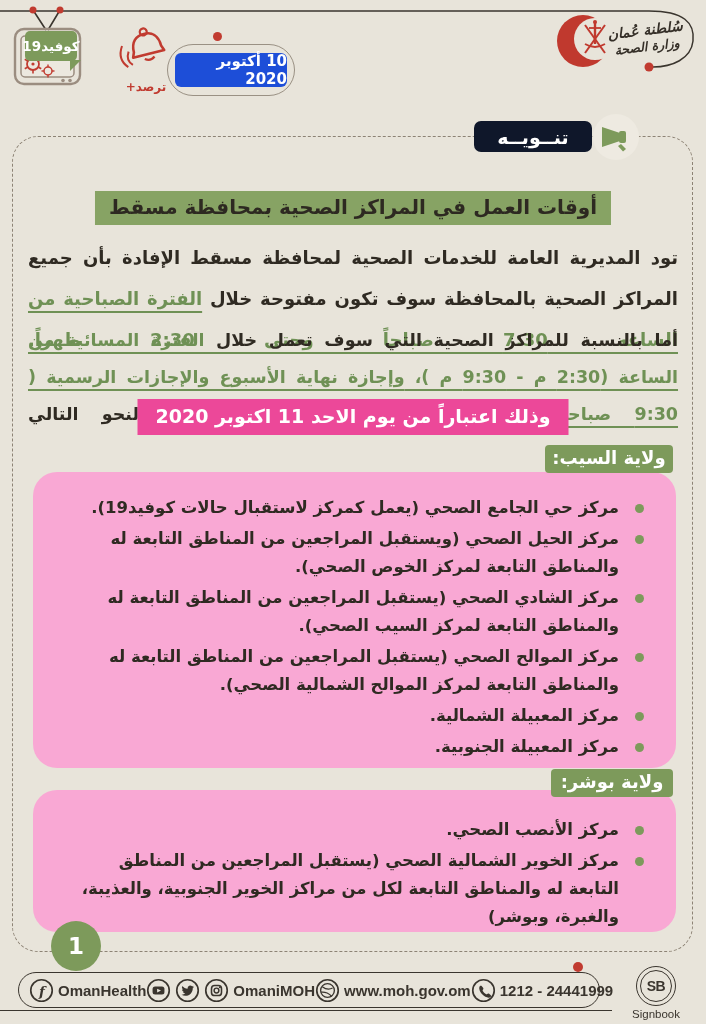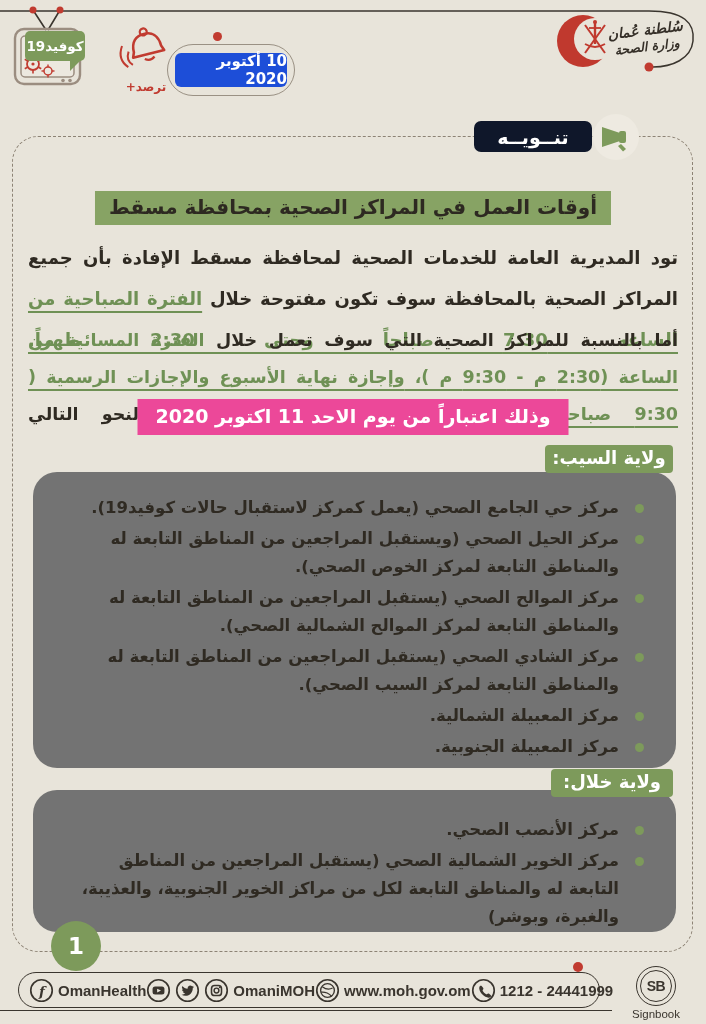--- a/index.html
+++ b/index.html
@@ -2,21 +2,21 @@
 <html><head>
 <meta charset="utf-8">
 <style>
   *{margin:0;padding:0;box-sizing:border-box}
   html,body{background:#cfcabf}
   .page{position:relative;width:706px;height:1024px;background:#e8e4da;font-family:"DejaVu Sans",sans-serif;overflow:hidden;margin:0 auto}
   svg{display:block}
 
   
   .hdr-svg{position:absolute;top:0;left:0}
-  .covid-bubble{position:absolute;left:25px;top:31px;width:60px;height:30px;background:#7d9a5b;border-radius:5px;color:#fff;font-size:13.5px;font-weight:bold;display:flex;align-items:center;justify-content:center;direction:rtl}
+  .covid-bubble{position:absolute;left:25px;top:31px;width:52px;height:30px;background:#7d9a5b;border-radius:5px;color:#fff;font-size:13.5px;font-weight:bold;display:flex;align-items:center;justify-content:center;direction:rtl}
   .bubble-tail{position:absolute;left:70px;top:60px;width:0;height:0;border-left:11px solid #7d9a5b;border-bottom:11px solid transparent}
   .tarassud{position:absolute;left:120px;top:80px;width:52px;text-align:center;color:#c13b30;font-weight:bold;font-size:12px;direction:rtl}
   .date-pill{position:absolute;left:167px;top:44px;width:128px;height:52px;border:1.8px solid #9a9184;border-radius:26px}
   .date-badge{position:absolute;left:175px;top:53px;width:112px;height:34px;background:#1d4ed8;border-radius:6px;color:#fff;font-weight:bold;font-size:15px;display:flex;align-items:center;justify-content:center;direction:rtl}
   .red-dot{position:absolute;background:#c13b30;border-radius:50%}
   .moh-text{position:absolute;left:600px;top:21px;width:92px;color:#352f28;font-weight:bold;font-style:italic;text-align:center;direction:rtl;transform:rotate(-7deg)}
   .moh-text .l1{font-size:14px;line-height:18px}
   .moh-text .l2{font-size:12.5px;line-height:16px}
 
   
@@ -31,21 +31,21 @@
   .p1{top:237px;font-size:18px;line-height:41px}
   .p2{top:322px;font-size:17.5px;line-height:37px}
   .hl{color:#6f9155;text-decoration:underline;text-decoration-thickness:1.5px;text-underline-offset:6px}
   .hl-red{color:#ad4a2a;text-decoration:underline;text-decoration-thickness:1.5px;text-underline-offset:6px}
   .band{position:absolute;top:399px;left:50%;transform:translateX(-50%);background:#ec4899;color:#fff;font-size:19px;font-weight:bold;padding:6px 18px 8px;white-space:nowrap;direction:rtl;z-index:2}
 
   
   .sec-badge{position:absolute;background:#7d9a5b;color:#fff;font-size:18px;font-weight:bold;padding:2px 0 5px;border-radius:4px;direction:rtl;text-align:center;z-index:3}
   .sec1{left:545px;top:445px;width:128px}
   .sec2{left:551px;top:769px;width:122px}
-  .card{position:absolute;left:33px;width:643px;background:#737373;border-radius:24px;direction:rtl;z-index:2}
+  .card{position:absolute;left:33px;width:643px;background:#f9a8d4;border-radius:24px;direction:rtl;z-index:2}
   .card1{top:472px;height:296px;padding:22px 30px 8px}
   .card2{top:790px;height:142px;padding:26px 30px 25px}
   .card ul{list-style:none}
   .card li{position:relative;padding-right:27px;margin-bottom:3px;font-size:16.5px;line-height:28px;font-weight:bold;color:#2f2a22;text-align:right}
   .card li::before{content:"";position:absolute;right:2px;top:10px;width:9px;height:9px;border-radius:50%;background:#7d9a5b}
   .page-num{position:absolute;left:51px;top:921px;width:50px;height:50px;background:#7d9a5b;border-radius:50%;color:#fff;font-size:23px;font-weight:bold;display:flex;align-items:center;justify-content:center;z-index:4}
 
   
   .footer-pill{position:absolute;left:18px;top:972px;width:582px;height:36px;border:1.8px solid #3a352e;border-radius:18px;display:flex;align-items:center;justify-content:space-between;padding:0 10px;z-index:2}
   .fgroup{display:flex;align-items:center;gap:4px}
@@ -148,28 +148,28 @@
 
   <p class="para p2"><span>أما بالنسبة للمراكز الصحية التي سوف تعمل خلال </span><span class="hl">الفترة المسائية من الساعة (2:30 م - 9:30 م )، </span><span class="hl">وإجازة نهاية الأسبوع والإجازات الرسمية ( 9:30 صباحاً - </span><span class="hl-red">4:30 مساءً</span><span class="hl"> ) </span><span>سوف تكون على النحو التالي</span></p>
 
   <div class="band">وذلك اعتباراً من يوم الاحد 11 اكتوبر 2020</div>
 
   <div class="sec-badge sec1">ولاية السيب:</div>
   <div class="card card1">
     <ul>
       <li>مركز حي الجامع الصحي (يعمل كمركز لاستقبال حالات كوفيد19).</li>
       <li>مركز الحيل الصحي (ويستقبل المراجعين من المناطق التابعة له والمناطق التابعة لمركز الخوص الصحي).</li>
+      <li>مركز الشادي الصحي (يستقبل المراجعين من المناطق التابعة له والمناطق التابعة لمركز السيب الصحي).</li>
       <li>مركز الموالح الصحي (يستقبل المراجعين من المناطق التابعة له والمناطق التابعة لمركز الموالح الشمالية الصحي).</li>
-      <li>مركز الشادي الصحي (يستقبل المراجعين من المناطق التابعة له والمناطق التابعة لمركز السيب الصحي).</li>
       <li>مركز المعبيلة الشمالية.</li>
       <li>مركز المعبيلة الجنوبية.</li>
     </ul>
   </div>
 
-  <div class="sec-badge sec2">ولاية خلال:</div>
+  <div class="sec-badge sec2">ولاية بوشر:</div>
   <div class="card card2">
     <ul>
       <li>مركز الأنصب الصحي.</li>
       <li>مركز الخوير الشمالية الصحي (يستقبل المراجعين من المناطق التابعة له والمناطق التابعة لكل من مراكز الخوير الجنوبية، والعذيبة، والغبرة، وبوشر)</li>
     </ul>
   </div>
 
   <div class="page-num">1</div>
 
   <div class="footer-pill">

